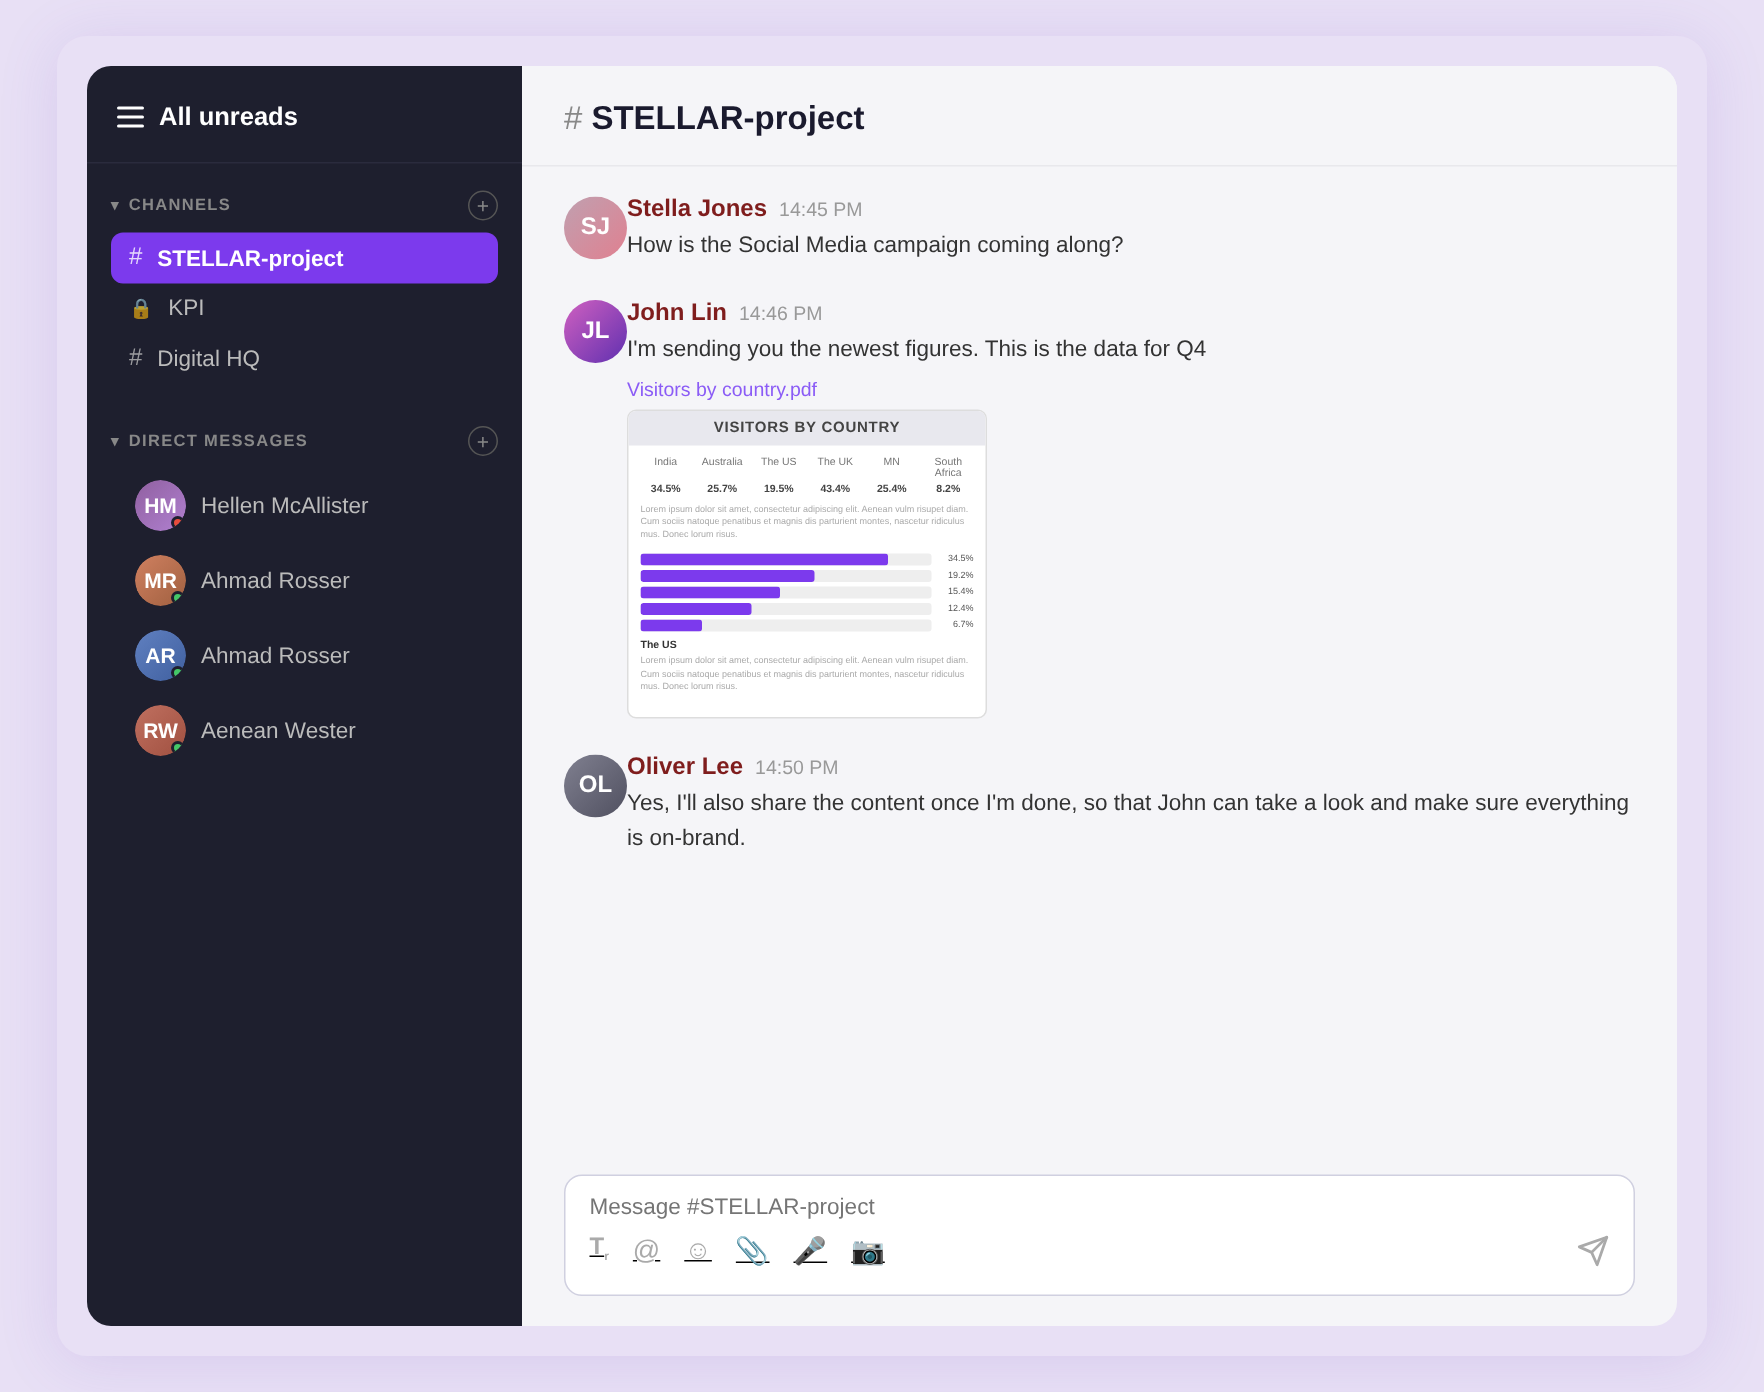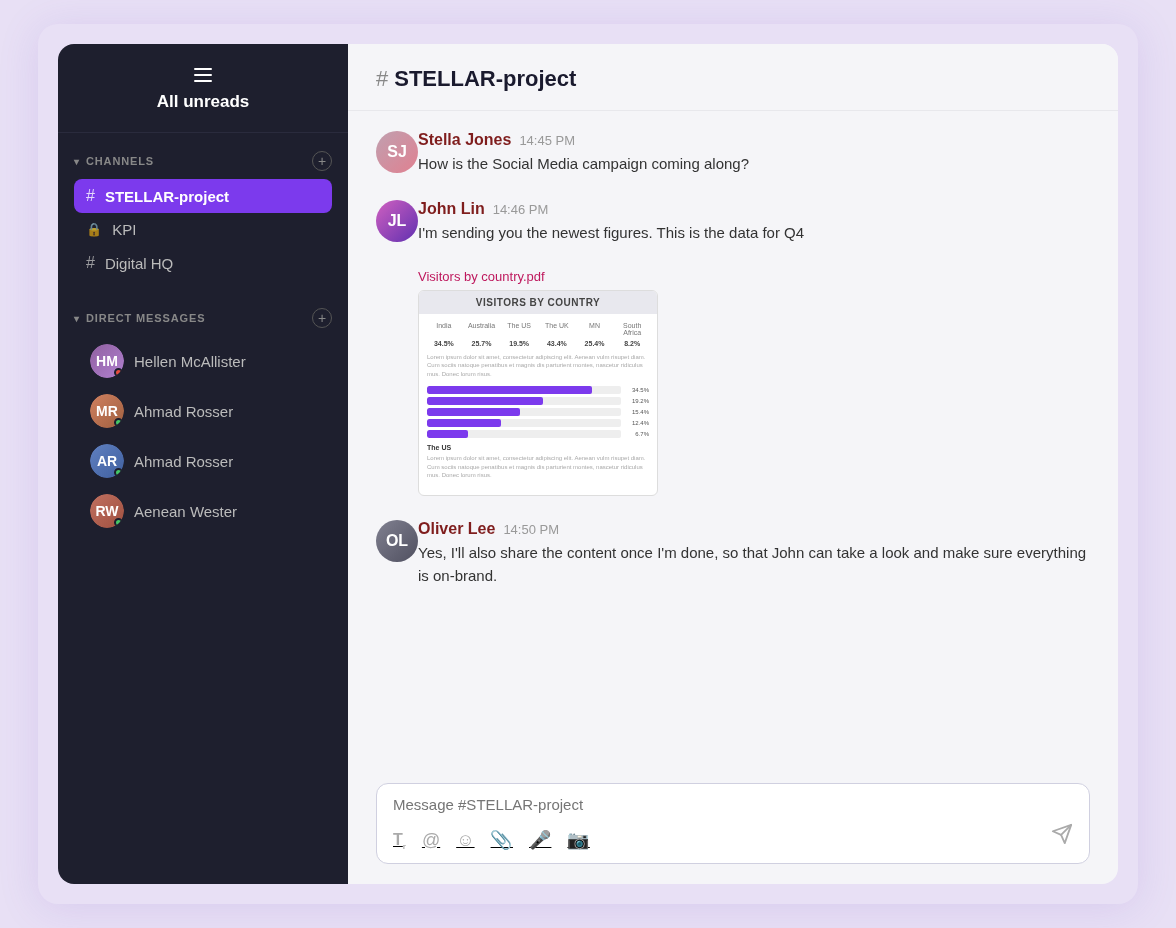--- a/index.html
+++ b/index.html
@@ -37,21 +37,20 @@
       border-bottom: 1px solid #2a2b3d;
     }
     .all-unreads {
       display: flex;
       align-items: center;
       gap: 10px;
       color: #fff;
       font-size: 17px;
       font-weight: 600;
       cursor: pointer;
-      flex-direction: column;
     }
     .hamburger-icon {
       display: flex;
       flex-direction: column;
       gap: 4px;
     }
     .hamburger-icon span {
       display: block;
       width: 18px;
       height: 2px;
@@ -236,22 +235,22 @@
       font-size: 13px;
       color: #999;
     }
     .msg-text {
       font-size: 15px;
       color: #333;
       line-height: 1.5;
     }
     .attachment-label {
       font-size: 13px;
-      color: #be185d;
-      margin-top: 25px;
+      color: #8b5cf6;
+      margin-top: 8px;
       margin-bottom: 6px;
     }
     .pdf-preview {
       width: 240px;
       border: 1px solid #ddd;
       border-radius: 6px;
       overflow: hidden;
       background: #fff;
     }
     .pdf-title-bar {
@@ -344,21 +343,21 @@
       width: 100%;
       border: none;
       outline: none;
       font-size: 15px;
       color: #888;
       background: transparent;
       margin-bottom: 10px;
     }
     .input-toolbar {
       display: flex;
-      align-items: flex-end;
+      align-items: flex-start;
       gap: 16px;
     }
     .toolbar-icon {
       color: #aaa;
       font-size: 18px;
       cursor: pointer;
     }
     .send-btn {
       margin-left: auto;
       color: #aaa;

